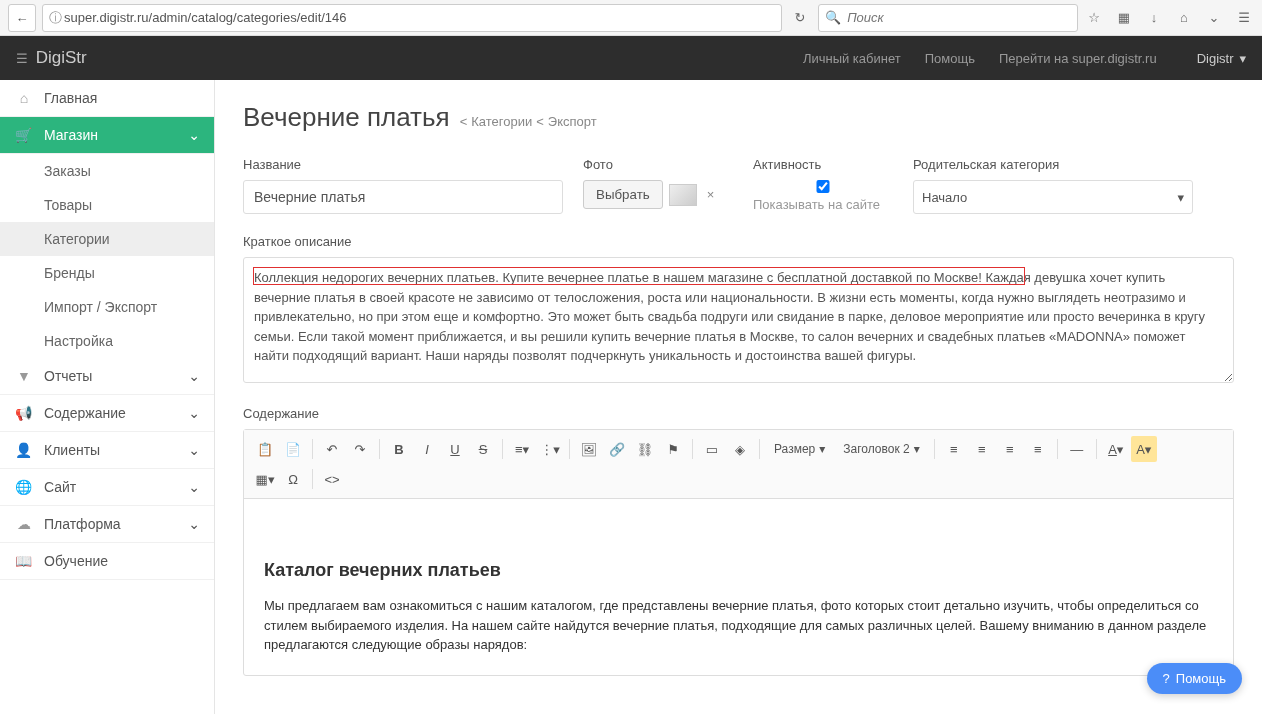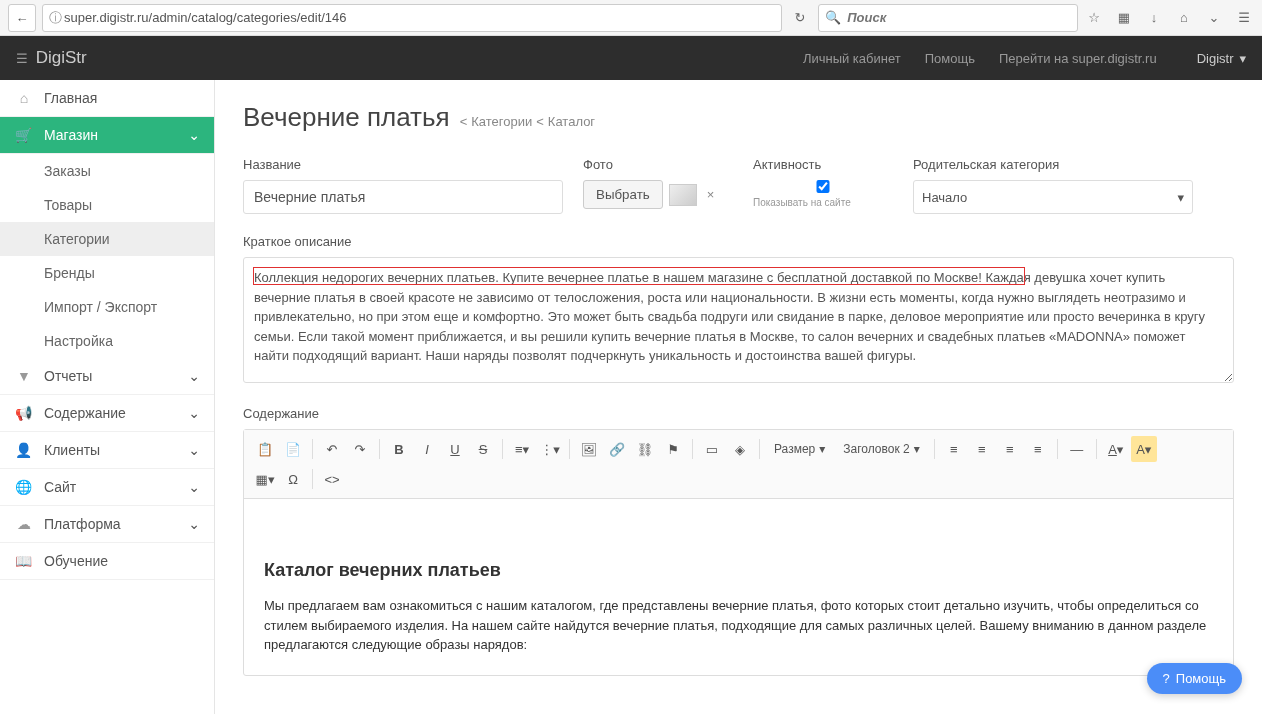--- a/index.html
+++ b/index.html
@@ -6,21 +6,21 @@
 body { font-family: Arial, sans-serif; font-size: 13px; color: #333; background: #fff; }
 
 .browser-chrome { display: flex; align-items: center; height: 36px; padding: 4px 8px; background: #f5f5f5; border-bottom: 1px solid #ddd; gap: 6px; }
 .nav-btn { width: 28px; height: 28px; border: 1px solid #ccc; border-radius: 3px; background: #fff; display: flex; align-items: center; justify-content: center; cursor: pointer; color: #555; }
 .url-bar { flex: 1; display: flex; align-items: center; border: 1px solid #ccc; border-radius: 3px; height: 28px; padding: 0 6px; background: #fff; }
 .url-prefix { color: #999; margin-right: 2px; }
 .url-input { flex: 1; border: none; outline: none; font-size: 13px; color: #555; }
 .reload-btn { width: 24px; height: 24px; display: flex; align-items: center; justify-content: center; color: #666; cursor: pointer; }
 .search-bar { width: 260px; display: flex; align-items: center; border: 1px solid #ccc; border-radius: 3px; height: 28px; padding: 0 6px; background: #fff; }
 .search-icon { color: #999; margin-right: 6px; }
-.search-input { flex: 1; border: none; outline: none; font-size: 13px; color: #4d7c0f; font-style: italic; font-weight: bold; }
+.search-input { flex: 1; border: none; outline: none; font-size: 13px; color: #4d7c0f; font-style: italic; }
 .toolbar-icons { display: flex; gap: 10px; color: #666; }
 .toolbar-icon { width: 20px; height: 20px; display: flex; align-items: center; justify-content: center; cursor: pointer; }
 
 .topbar { height: 44px; background: #2d2d2d; display: flex; align-items: center; padding: 0 16px; color: #999; }
 .menu-toggle { color: #999; margin-right: 8px; cursor: pointer; }
 .brand { color: #ccc; font-size: 17px; font-weight: 300; }
 .topbar-spacer { flex: 1; }
 .topbar-link { color: #999; margin-left: 24px; cursor: pointer; font-size: 13px; text-align: center; }
 .user-badge { color: #ccc; margin-left: 40px; display: flex; align-items: center; gap: 6px; cursor: pointer; }
 
@@ -42,21 +42,21 @@
 
 .form-row { display: flex; gap: 20px; margin-bottom: 20px; }
 .form-group { display: flex; flex-direction: column; }
 .form-label { color: #555; font-size: 13px; margin-bottom: 8px; }
 .text-input { border: 1px solid #ddd; border-radius: 3px; height: 34px; padding: 0 10px; font-size: 14px; color: #555; }
 .file-group { display: flex; align-items: center; gap: 6px; }
 .file-btn { border: 1px solid #ccc; background: #f5f5f5; padding: 6px 12px; border-radius: 3px; cursor: pointer; color: #555; }
 .thumb { width: 28px; height: 22px; border: 1px solid #ccc; background: linear-gradient(135deg,#eee,#ccc); }
 .remove-x { color: #888; cursor: pointer; padding: 0 4px; }
 .checkbox-row { display: flex; flex-direction: column; gap: 4px; }
-.hint { font-size: 10px; color: #999; }
+.hint { font-size: 13px; color: #999; }
 .select { border: 1px solid #ddd; border-radius: 3px; height: 34px; padding: 0 8px; font-size: 13px; color: #555; background: #fff; display: flex; align-items: center; justify-content: space-between; cursor: pointer; width: 280px; }
 
 .textarea-wrap { position: relative; }
 .textarea { width: 100%; min-height: 126px; border: 1px solid #ddd; border-radius: 3px; padding: 10px; font-size: 13px; color: #555; font-family: inherit; resize: vertical; line-height: 1.5; }
 .highlight { position: absolute; top: 10px; left: 10px; width: 772px; height: 18px; border: 1px solid #e03030; pointer-events: none; }
 
 .editor { border: 1px solid #ddd; border-radius: 3px; }
 .editor-toolbar { display: flex; flex-wrap: wrap; align-items: center; padding: 6px 8px; border-bottom: 1px solid #ddd; gap: 2px; background: #fafafa; }
 .ed-btn { width: 26px; height: 26px; display: flex; align-items: center; justify-content: center; cursor: pointer; color: #555; border-radius: 2px; font-size: 13px; }
 .ed-sep { width: 1px; height: 20px; background: #ddd; margin: 0 4px; }
@@ -152,21 +152,21 @@
     <div class="side-item">
       <span class="side-icon">📖</span>
       <span>Обучение</span>
     </div>
   </div>
 
   <div class="content">
     <div class="page-header">
       <h1 class="page-title">Вечерние платья</h1>
       <div class="breadcrumb">
-        &lt;<span>Категории</span>&lt;<span>Каталог</span>
+        &lt;<span>Категории</span>&lt;<span>Экспорт</span>
       </div>
     </div>
 
     <div class="form-row">
       <div class="form-group" style="flex:0 0 320px">
         <label class="form-label">Название</label>
         <input class="text-input" value="Вечерние платья" style="">
       </div>
       <div class="form-group" style="flex:0 0 150px">
         <label class="form-label">Фото</label>

